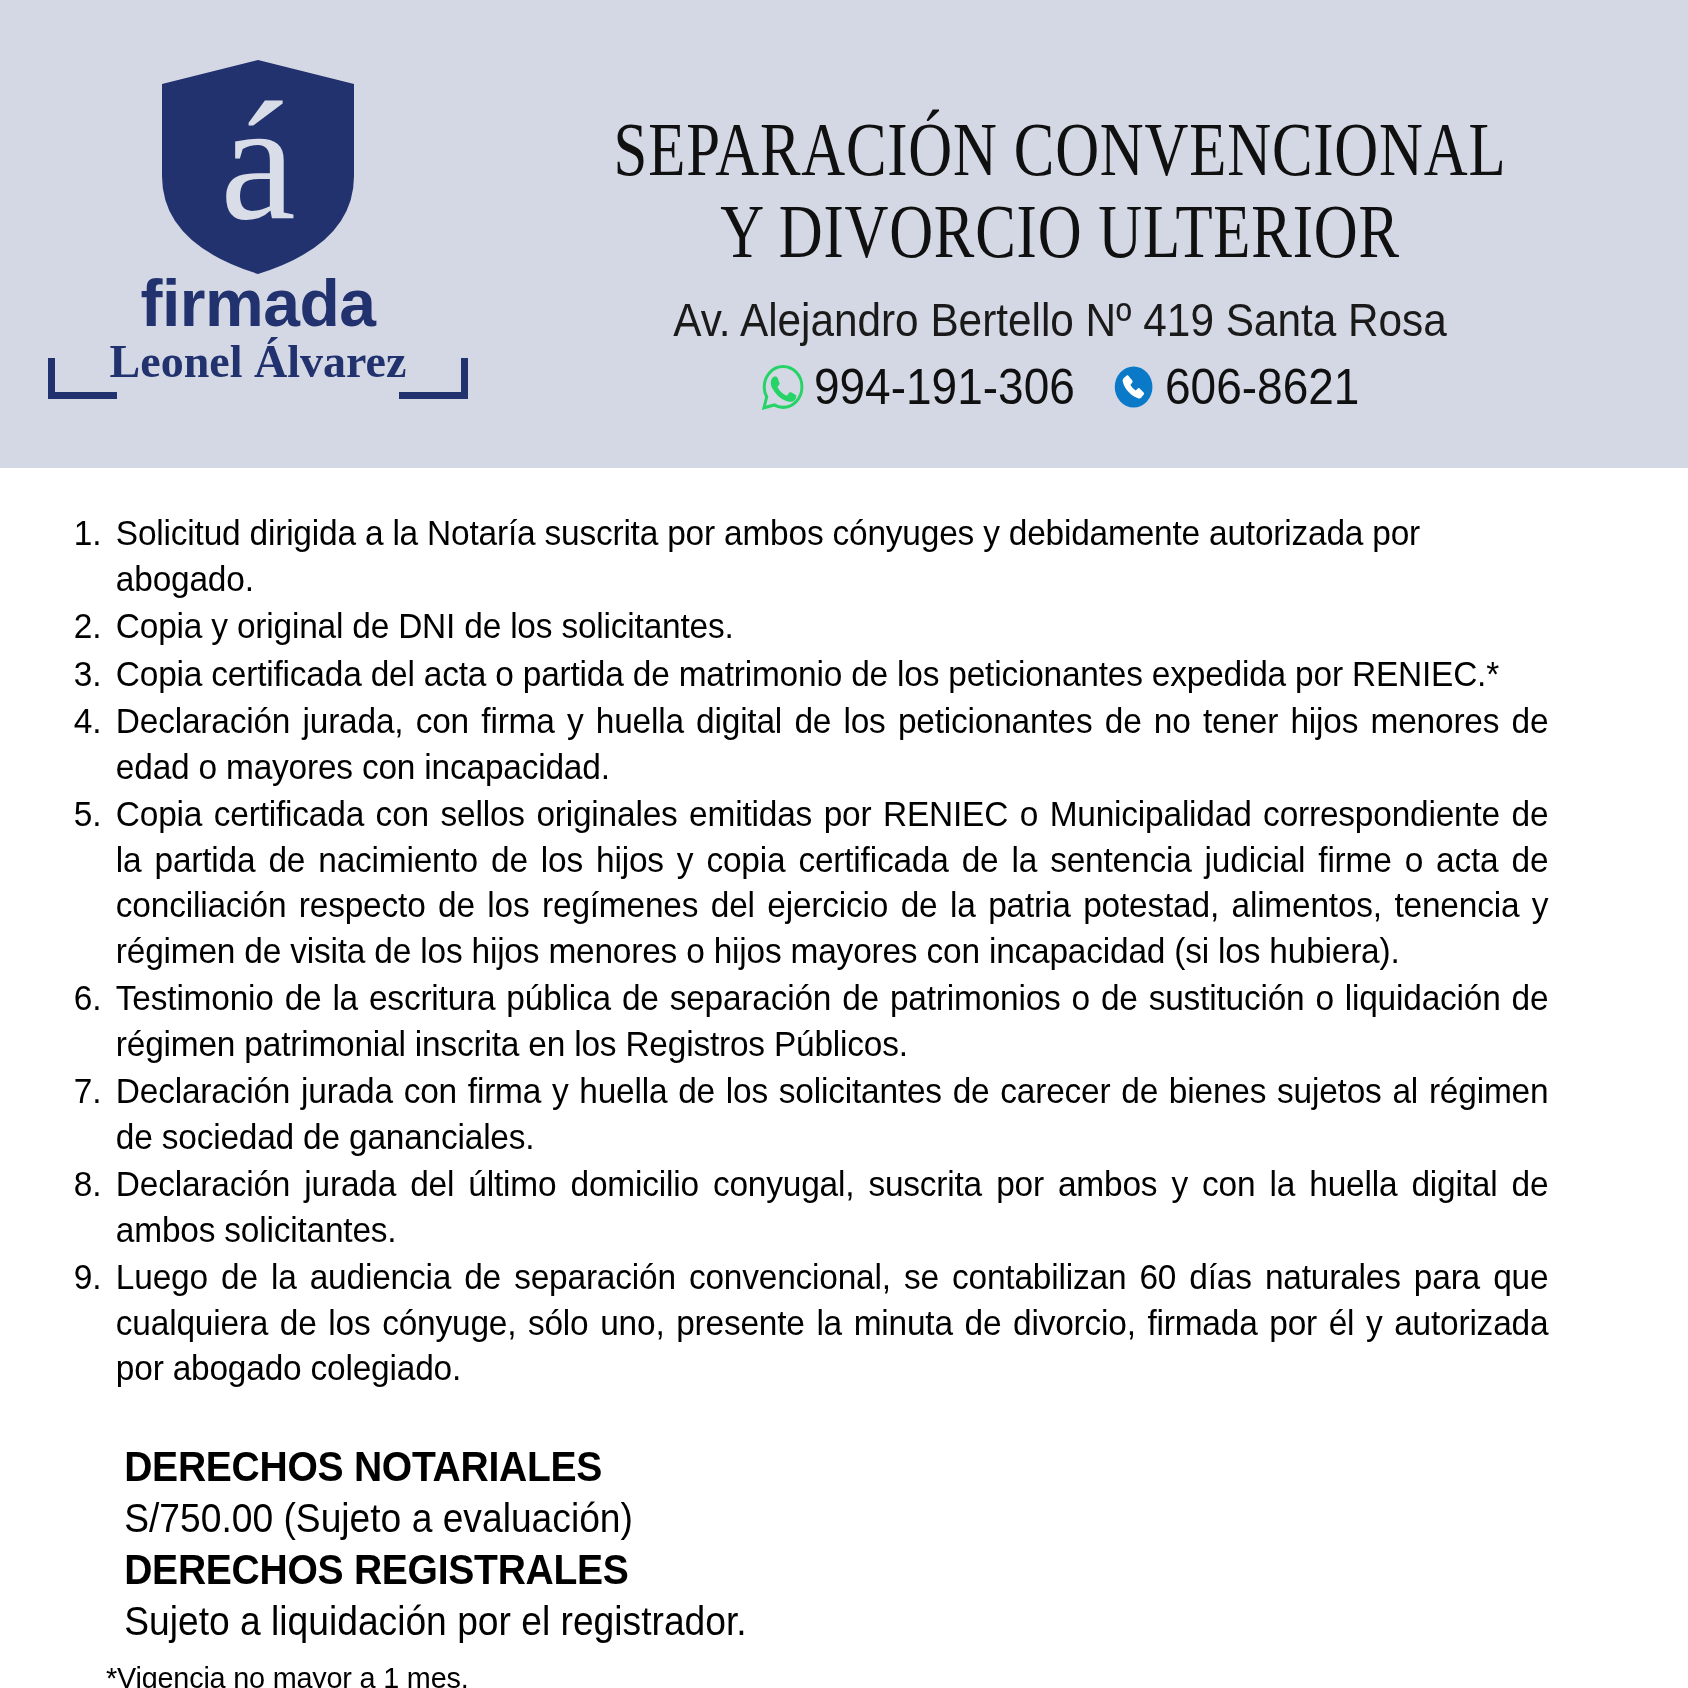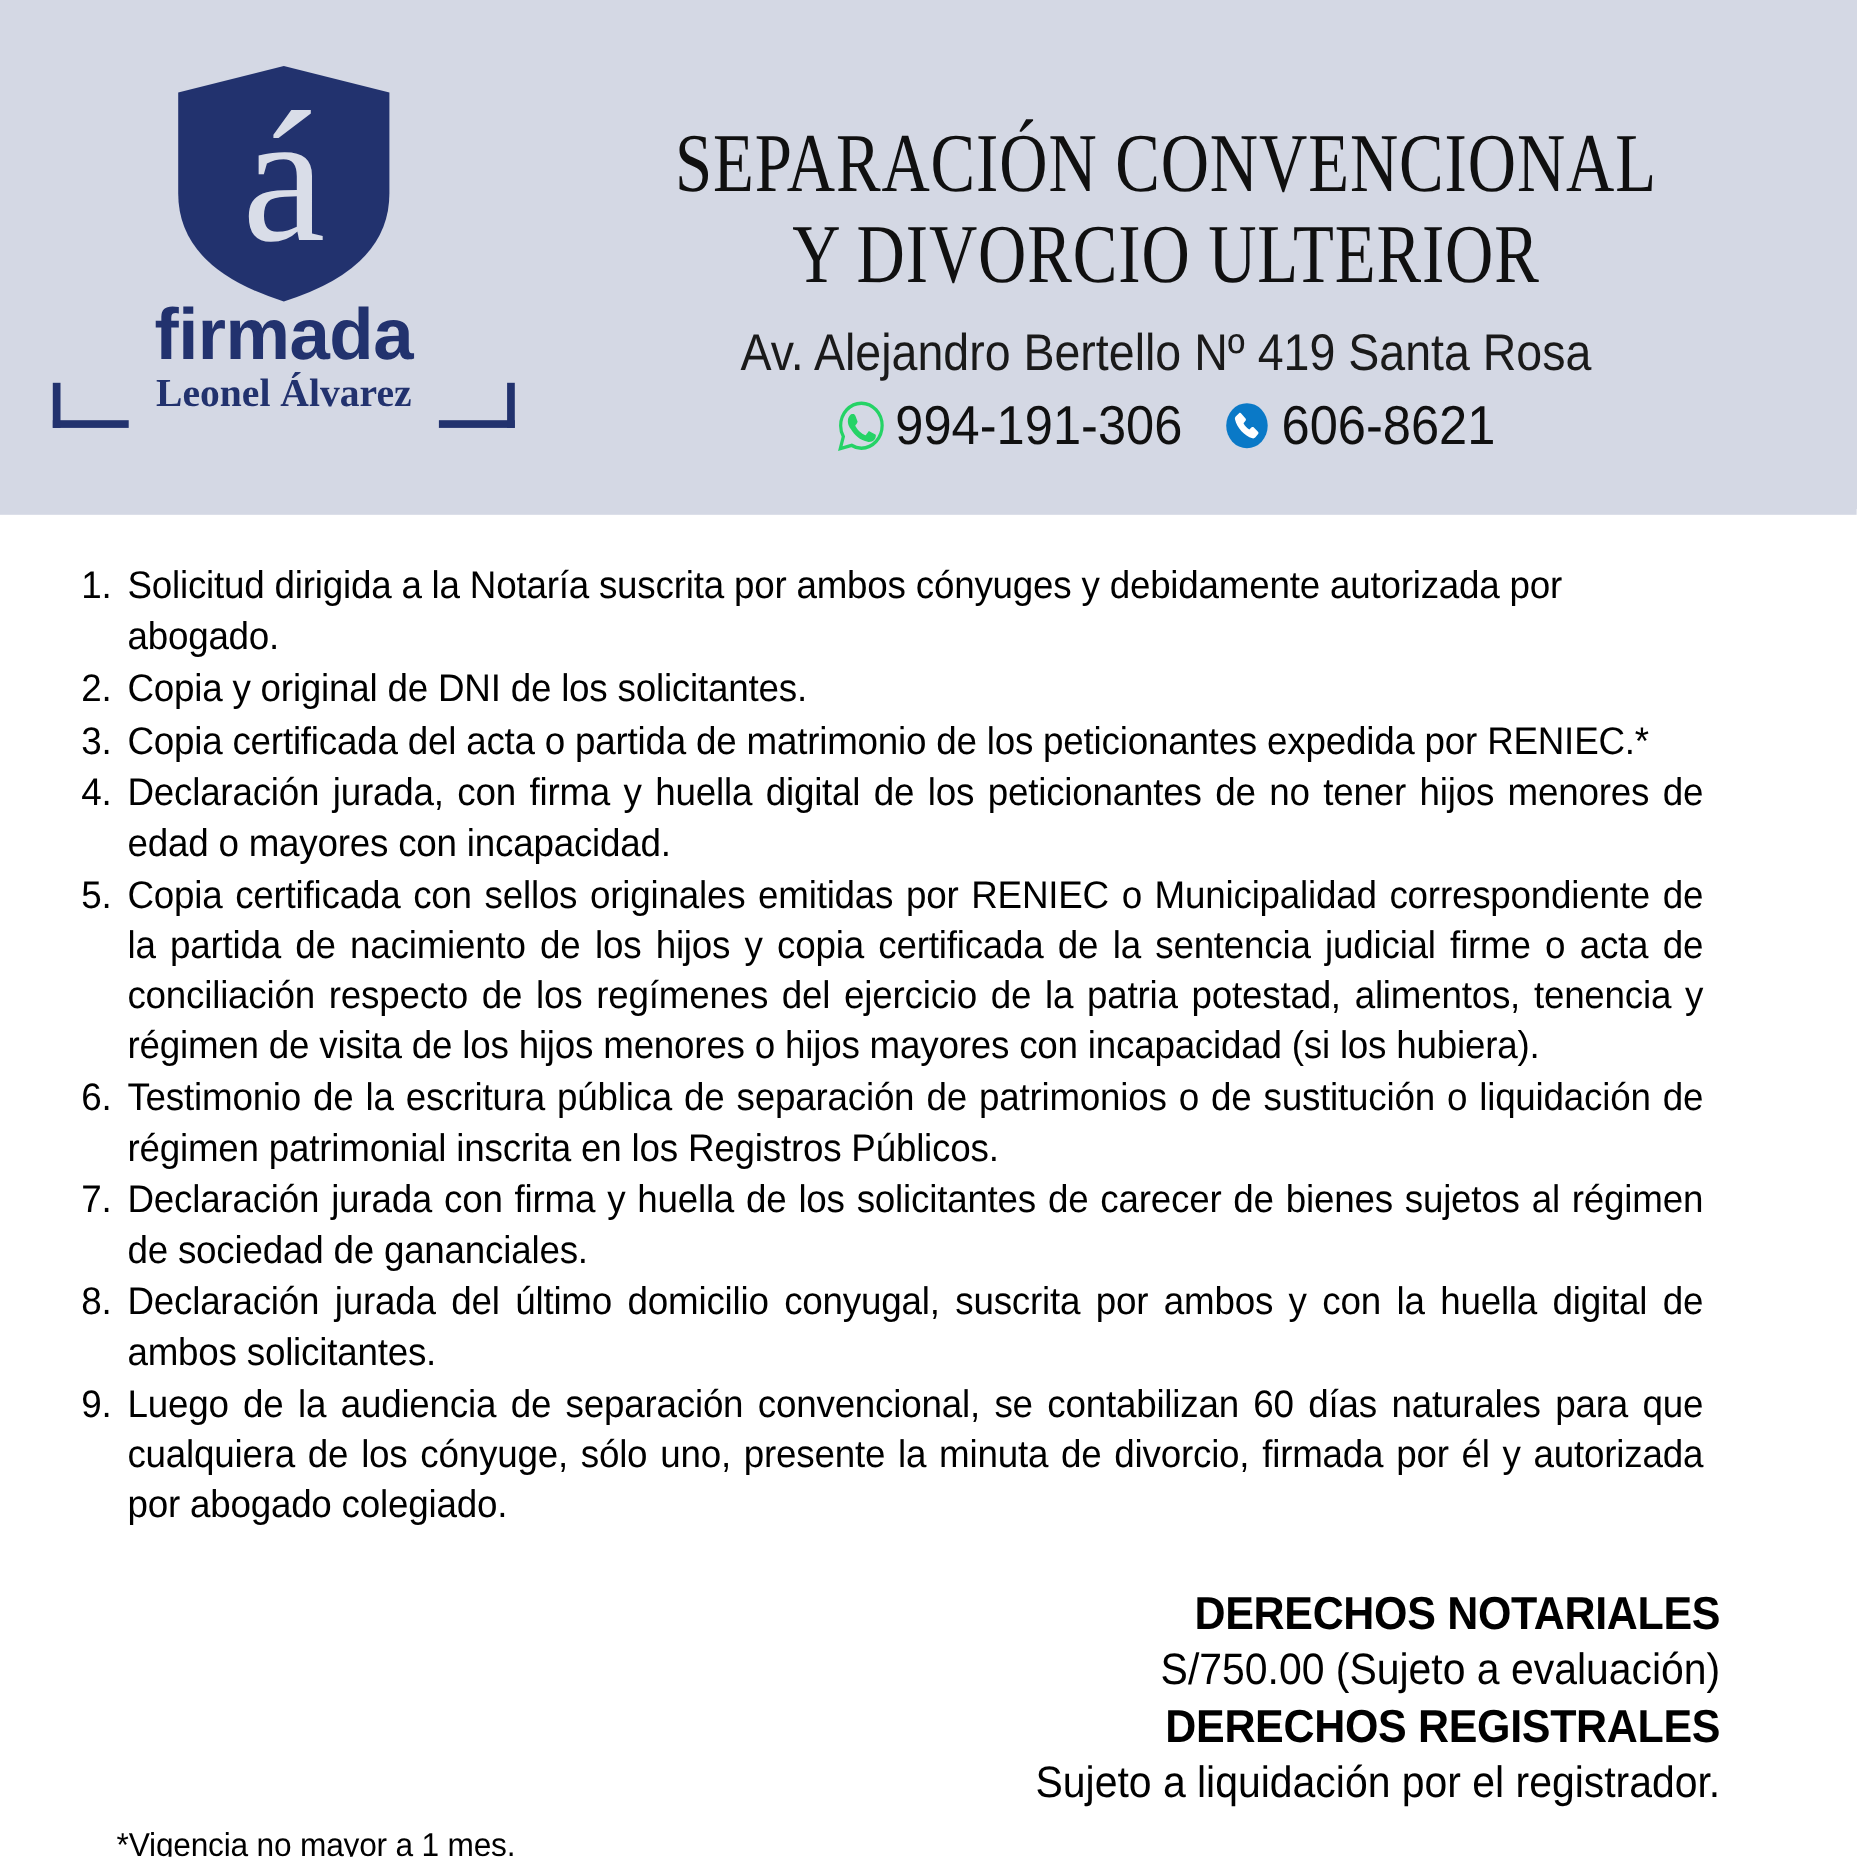--- a/index.html
+++ b/index.html
@@ -58,21 +58,21 @@
   }
 
   .logo-name-row {
     position: relative;
     margin-top: 4px;
     padding: 0 6px 14px 6px;
   }
   .logo-name {
     font-family: "Liberation Serif", serif;
     font-weight: bold;
-    font-size: 36px;
+    font-size: 46px;
     line-height: 1.0;
     color: #22326e;
   }
   .bracket-left, .bracket-right {
     position: absolute;
     bottom: 0;
     width: 62px;
     height: 34px;
     border-bottom: 7px solid #22326e;
   }
@@ -166,21 +166,21 @@
     left: 4px;
     top: 0;
     width: 42px;
     text-align: left;
   }
   ol.req-list > li.no-justify { text-align: left; }
 
   
   .fees {
     margin-top: 50px;
-    text-align: right;
+    text-align: left;
   }
   .fees .head {
     font-family: "Liberation Sans", sans-serif;
     font-weight: bold;
     font-size: 42px;
     line-height: 1.24;
     color: #000;
     letter-spacing: -0.3px;
     transform: scaleX(0.93);
   }

